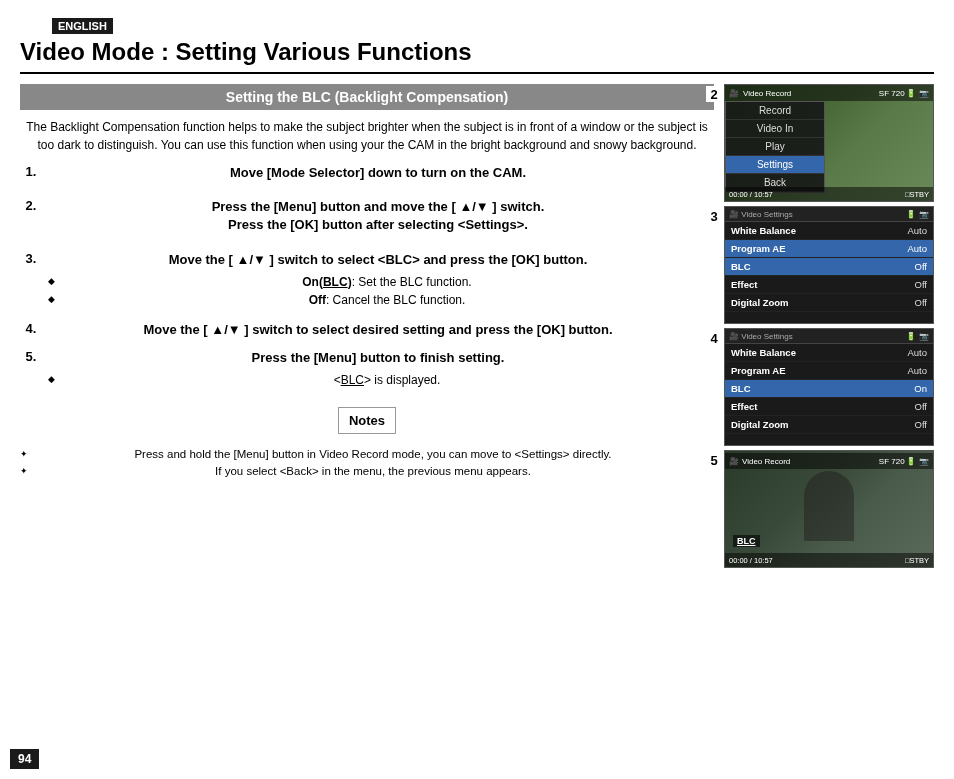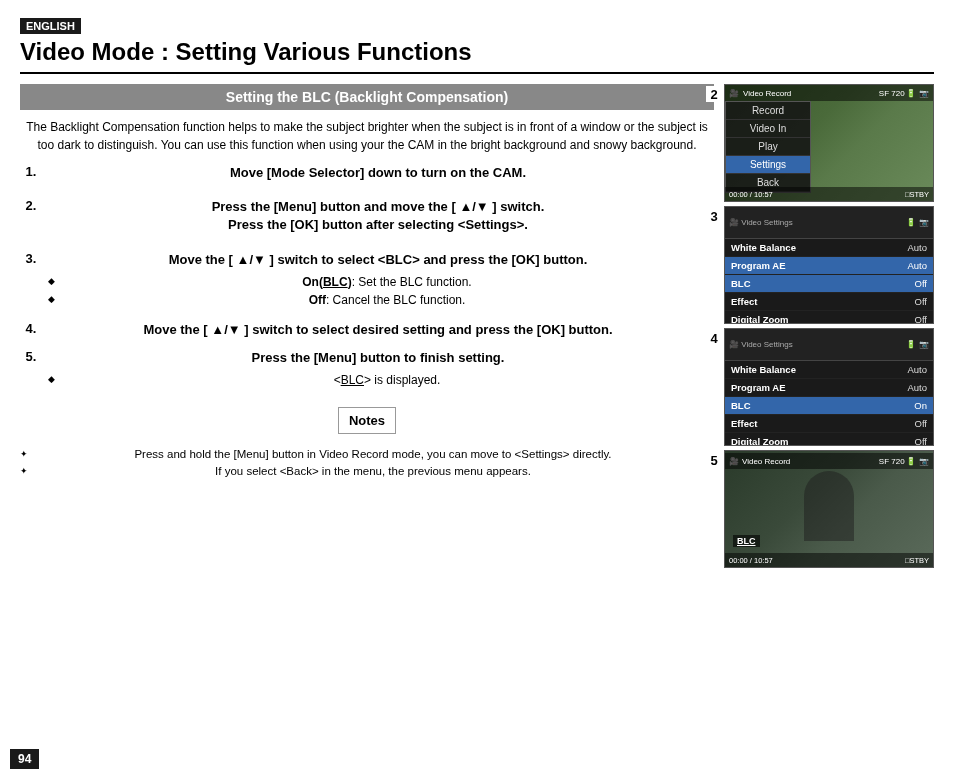--- a/index.html
+++ b/index.html
@@ -22,20 +22,21 @@
 
     
     .english-tag {
       display: inline-block;
       background: #1a1a1a;
       color: #fff;
       font-size: 11px;
       font-weight: bold;
       padding: 2px 6px;
       margin-bottom: 4px;
+      margin-left: 32px;
     }
 
     
     .main-title {
       font-size: 24px;
       font-weight: bold;
       border-bottom: 2px solid #000;
       padding-bottom: 6px;
       margin-bottom: 10px;
     }
@@ -208,21 +209,21 @@
       padding: 0 4px;
       font-size: 8px;
       color: #fff;
       gap: 4px;
     }
 
     .menu-overlay {
       position: absolute;
       top: 16px;
       left: 0;
-      width: 86px;
+      width: 100px;
       background: rgba(20,20,20,0.88);
       border: 1px solid #555;
     }
 
     .menu-item {
       padding: 3px 8px;
       font-size: 10px;
       color: #ddd;
       border-bottom: 1px solid #333;
     }
@@ -250,21 +251,21 @@
     
     .screen-settings-bg {
       width: 100%;
       height: 100%;
       background: #1a1a1a;
       position: relative;
     }
 
     .settings-top-bar {
       background: #222;
-      height: 32px;
+      height: 15px;
       display: flex;
       align-items: center;
       padding: 0 4px;
       font-size: 8px;
       color: #aaa;
       gap: 4px;
       border-bottom: 1px solid #444;
     }
 
     .settings-row {

